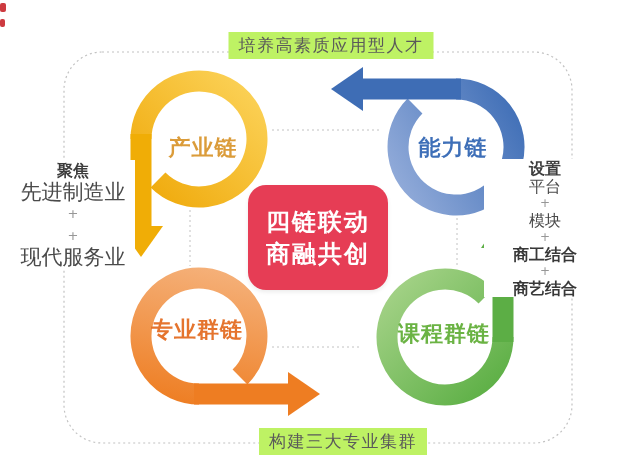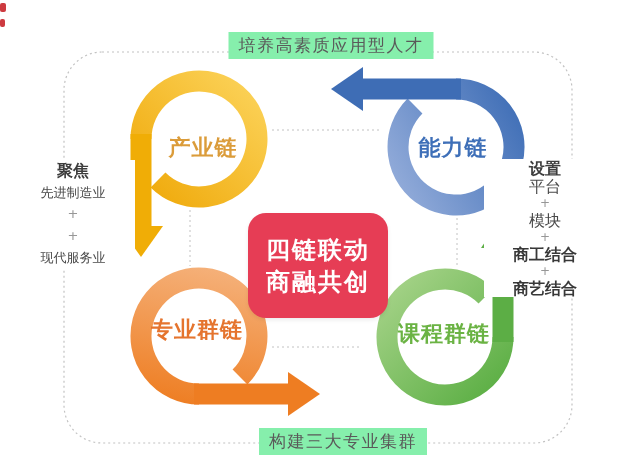--- a/index.html
+++ b/index.html
@@ -2,34 +2,34 @@
 <html><head>
 <meta charset="utf-8">
 <style>
   html,body{margin:0;padding:0;background:#fff;}
   #canvas{
     position:relative;width:640px;height:463px;background:#ffffff;overflow:hidden;
     font-family:"DejaVu Sans","Liberation Sans",sans-serif;
   }
   svg{position:absolute;left:0;top:0;}
   .caption{
-    position:absolute;background:#86efac;color:#5a5a5a;font-size:17px;
+    position:absolute;background:#bef264;color:#5a5a5a;font-size:17px;
     letter-spacing:1.5px;padding:2px 10px;white-space:nowrap;
     transform:translateX(-50%);
   }
   .chain-label{
     position:absolute;font-size:22px;font-weight:bold;letter-spacing:1px;
     white-space:nowrap;transform:translate(-50%,-50%);
   }
   .side-panel{
     position:absolute;background:#fff;text-align:center;color:#4a4a4a;
   }
   .sp-head{font-weight:bold;color:#3d3d3d;}
   .left-panel{left:11px;top:160px;width:124px;}
-  .left-panel .sp-line{font-size:13px;line-height:21px;}
+  .left-panel .sp-line{font-size:21px;line-height:21px;}
   .left-panel .sp-head{font-size:16px;line-height:22px;}
   .left-panel .sp-plus{font-size:13px;line-height:22px;color:#979797;}
   .right-panel{left:484px;top:159px;width:122px;}
   .right-panel .sp-line{font-size:16px;line-height:17px;}
   .right-panel .sp-head{font-size:16px;line-height:19px;}
   .right-panel .sp-plus{font-size:12px;line-height:17px;color:#979797;}
   .sp-bold{font-weight:bold;color:#383838;}
   .center-box{
     position:absolute;left:248px;top:185px;width:140px;height:105px;
     border-radius:18px;display:flex;flex-direction:column;align-items:center;
@@ -123,18 +123,18 @@
     <div class="sp-line sp-bold">商工结合</div>
     <div class="sp-plus">+</div>
     <div class="sp-line sp-bold">商艺结合</div>
   </div>
 
   <div class="chain-label" style="left: 203px; top: 148px; color: rgb(219, 156, 58);">产业链</div>
   <div class="chain-label" style="left: 453px; top: 148px; color: rgb(62, 111, 184);">能力链</div>
   <div class="chain-label" style="left: 197px; top: 330px; color: rgb(229, 116, 46);">专业群链</div>
   <div class="chain-label" style="left: 444px; top: 334px; color: rgb(107, 179, 68);">课程群链</div>
 
-  <div class="center-box" style="background-color: rgb(230, 61, 85); margin-top: 28px;">
+  <div class="center-box" style="background-color: rgb(230, 61, 85);">
     <div class="cb-line" style="color: rgb(255, 255, 255);">四链联动</div>
     <div class="cb-line" style="color: rgb(255, 255, 255);">商融共创</div>
   </div>
 
 </div>
 
 </body></html>

